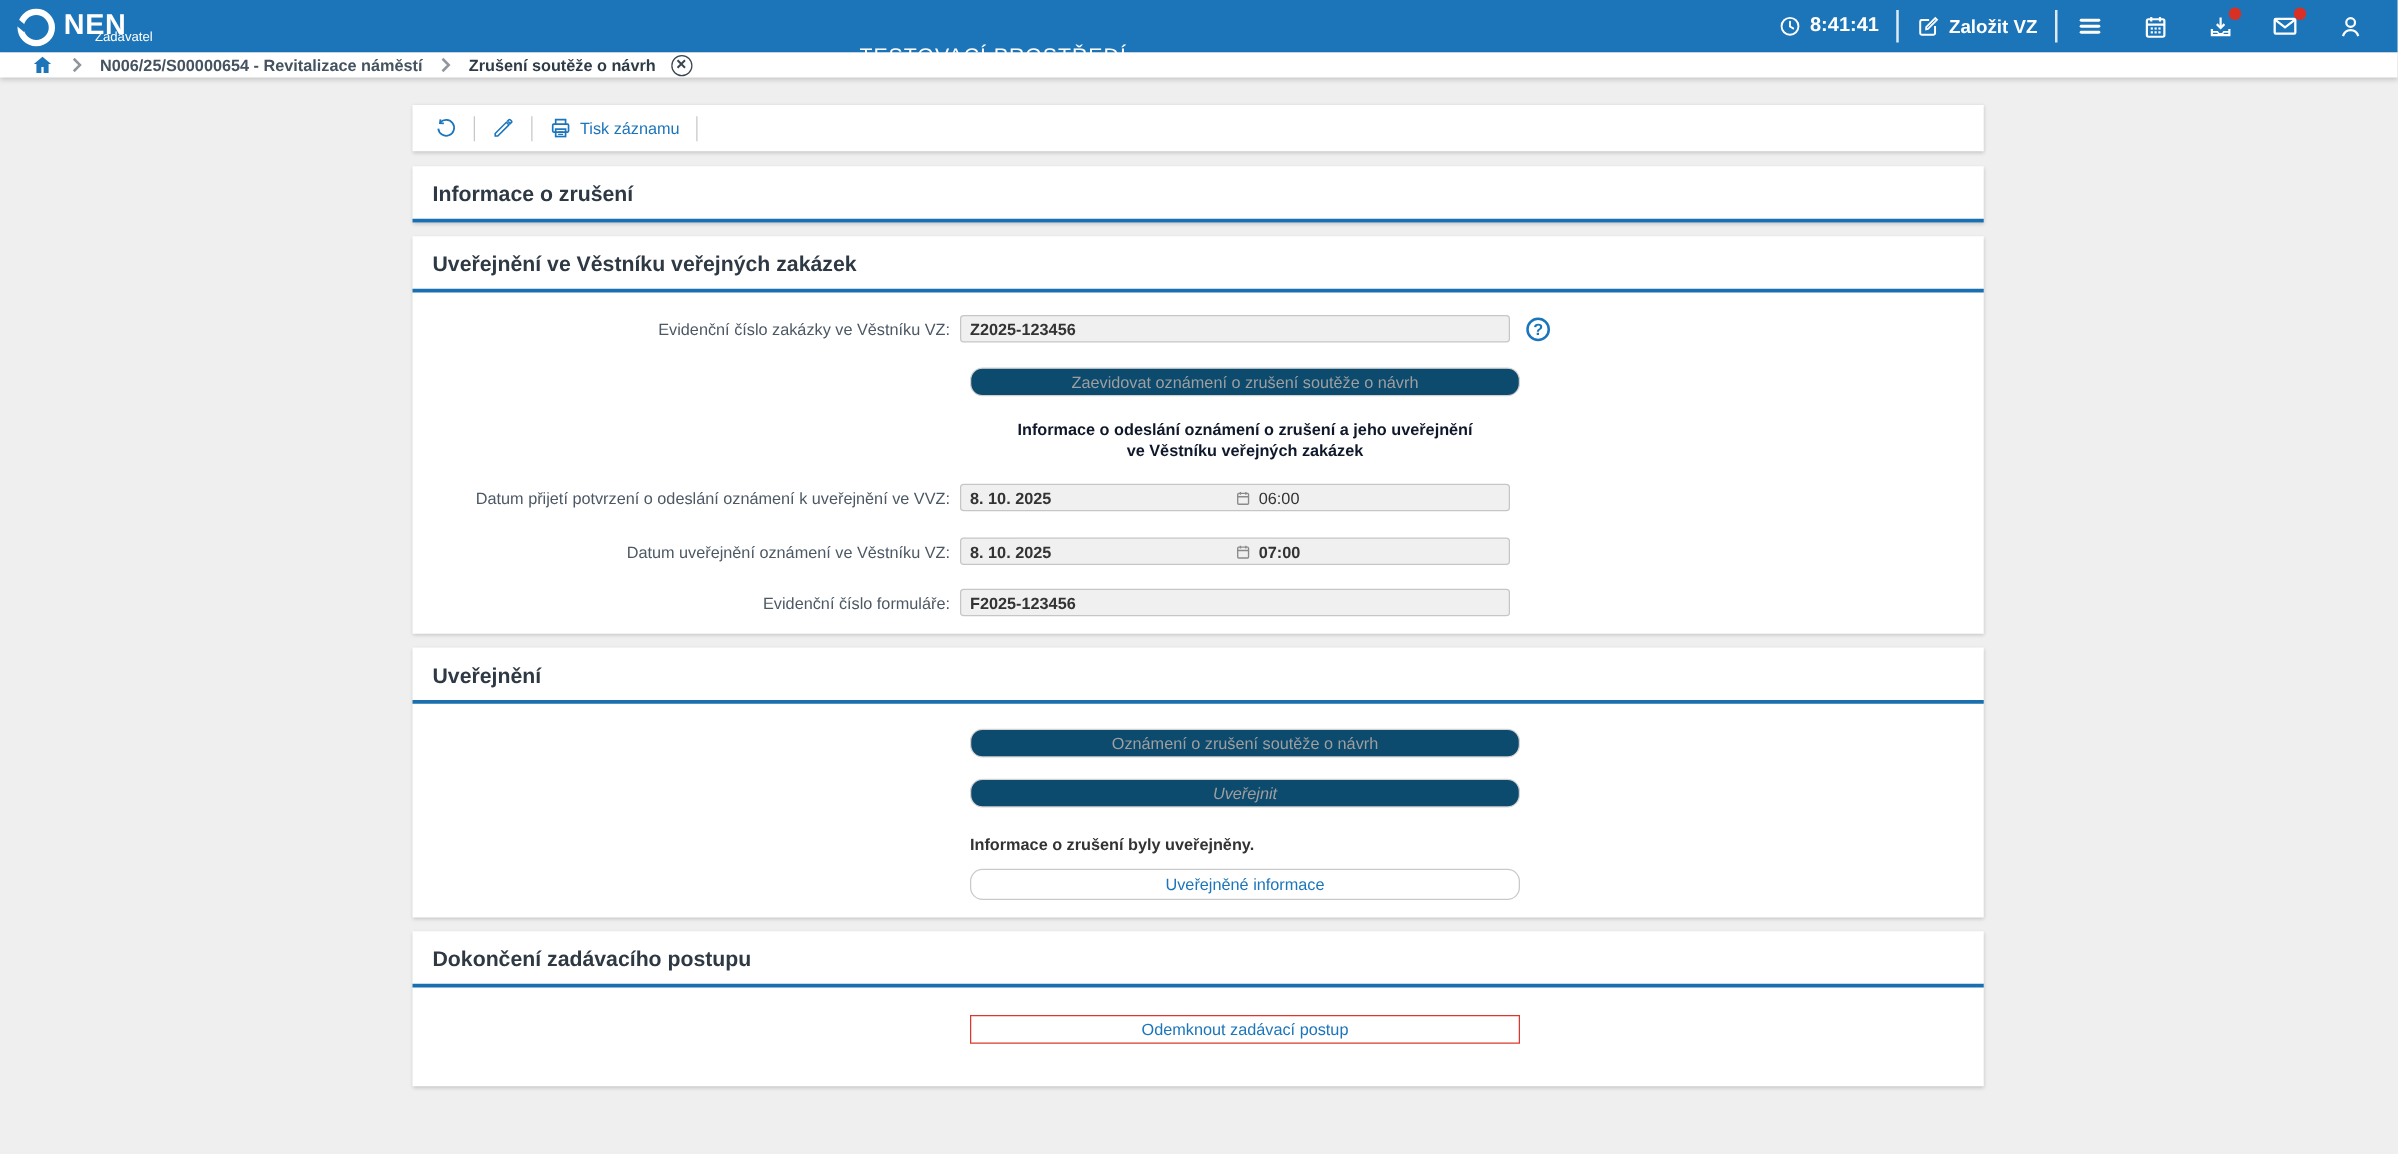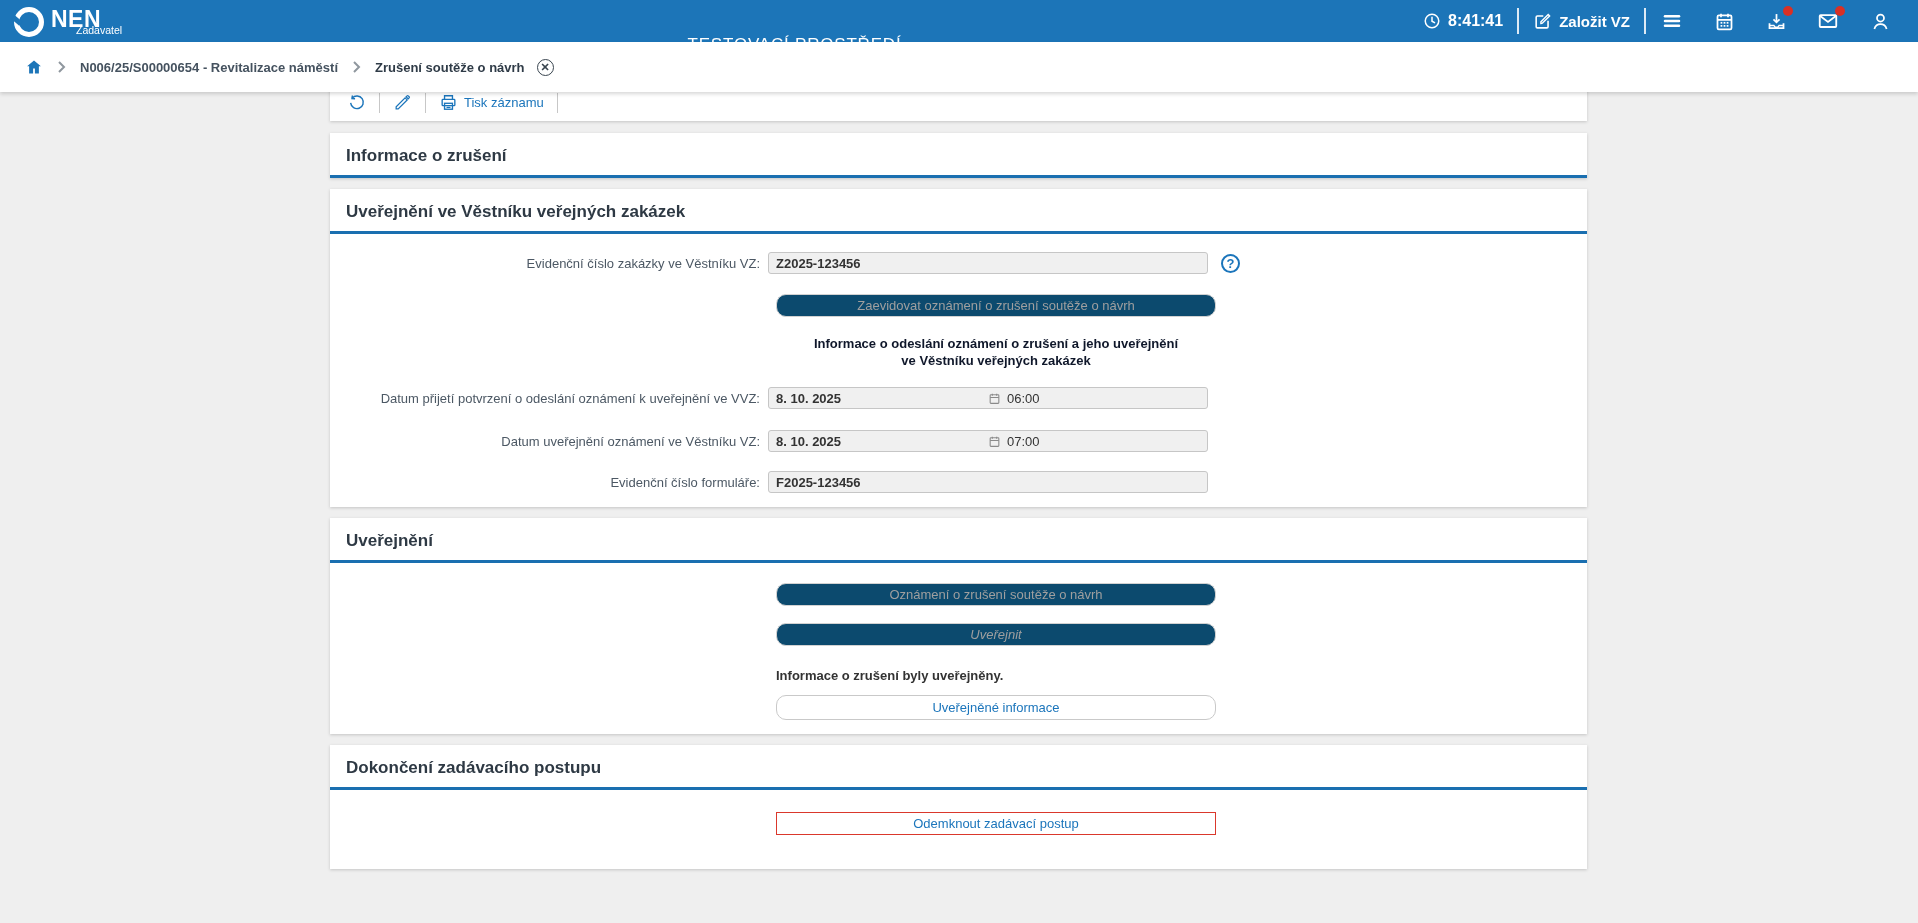--- a/index.html
+++ b/index.html
@@ -36,21 +36,21 @@
   .hdr-create { font-size:15px; font-weight:bold; }
   .hdr-icons { display:flex; align-items:center; }
   .hdr-icon-btn { position:relative; width:52px; display:flex; justify-content:center; align-items:center; height:42px; cursor:pointer; }
   .badge {
     position:absolute; top:6px; right:9px; width:10px; height:10px; border-radius:50%;
     background:#d93025;
   }
 
   
   .breadcrumb-bar {
-    position:absolute; top:42px; left:0; width:1918px; height:50px; background:#fff;
+    position:absolute; top:42px; left:0; width:1918px; height:20px; background:#fff;
     display:flex; align-items:center; box-shadow:0 2px 4px rgba(0,0,0,.16); z-index:5;
     padding-left:25px;
   }
   .crumb-chev { margin:0 14px; display:flex; align-items:center; }
   .crumb-link { font-size:13px; font-weight:600; color:#45525f; cursor:pointer; }
   .crumb-current { font-size:13px; font-weight:bold; color:#2f3b47; }
   .crumb-close {
     margin-left:12px; width:17px; height:17px; border-radius:50%;
     border:1.5px solid #39454f; color:#39454f; display:flex; align-items:center; justify-content:center;
     font-size:11px; font-weight:bold; line-height:1; cursor:pointer;
@@ -298,21 +298,21 @@
         <div class="form-label">Datum uveřejnění oznámení ve Věstníku VZ:</div>
         <div class="input">
           <span>8. 10. 2025</span>
           <span class="dt-group">
             <span class="icon">
               <svg width="13" height="13" viewBox="0 0 24 24" fill="none" stroke="#8a8a8a" stroke-width="2">
                   <rect x="4" y="5" width="16" height="16" rx="1.5"></rect>
                   <path d="M8 3v4M16 3v4M4 10h16"></path>
                 </svg>
             </span>
-            <span style="font-weight:normal;">07:00</span>
+            <span style="font-weight:bold;">07:00</span>
           </span>
         </div>
       </div>
 
       <div class="form-row" style="margin-top:19px;">
         <div class="form-label">Evidenční číslo formuláře:</div>
         <div class="input">
           <span>F2025-123456</span>
         </div>
       </div>

